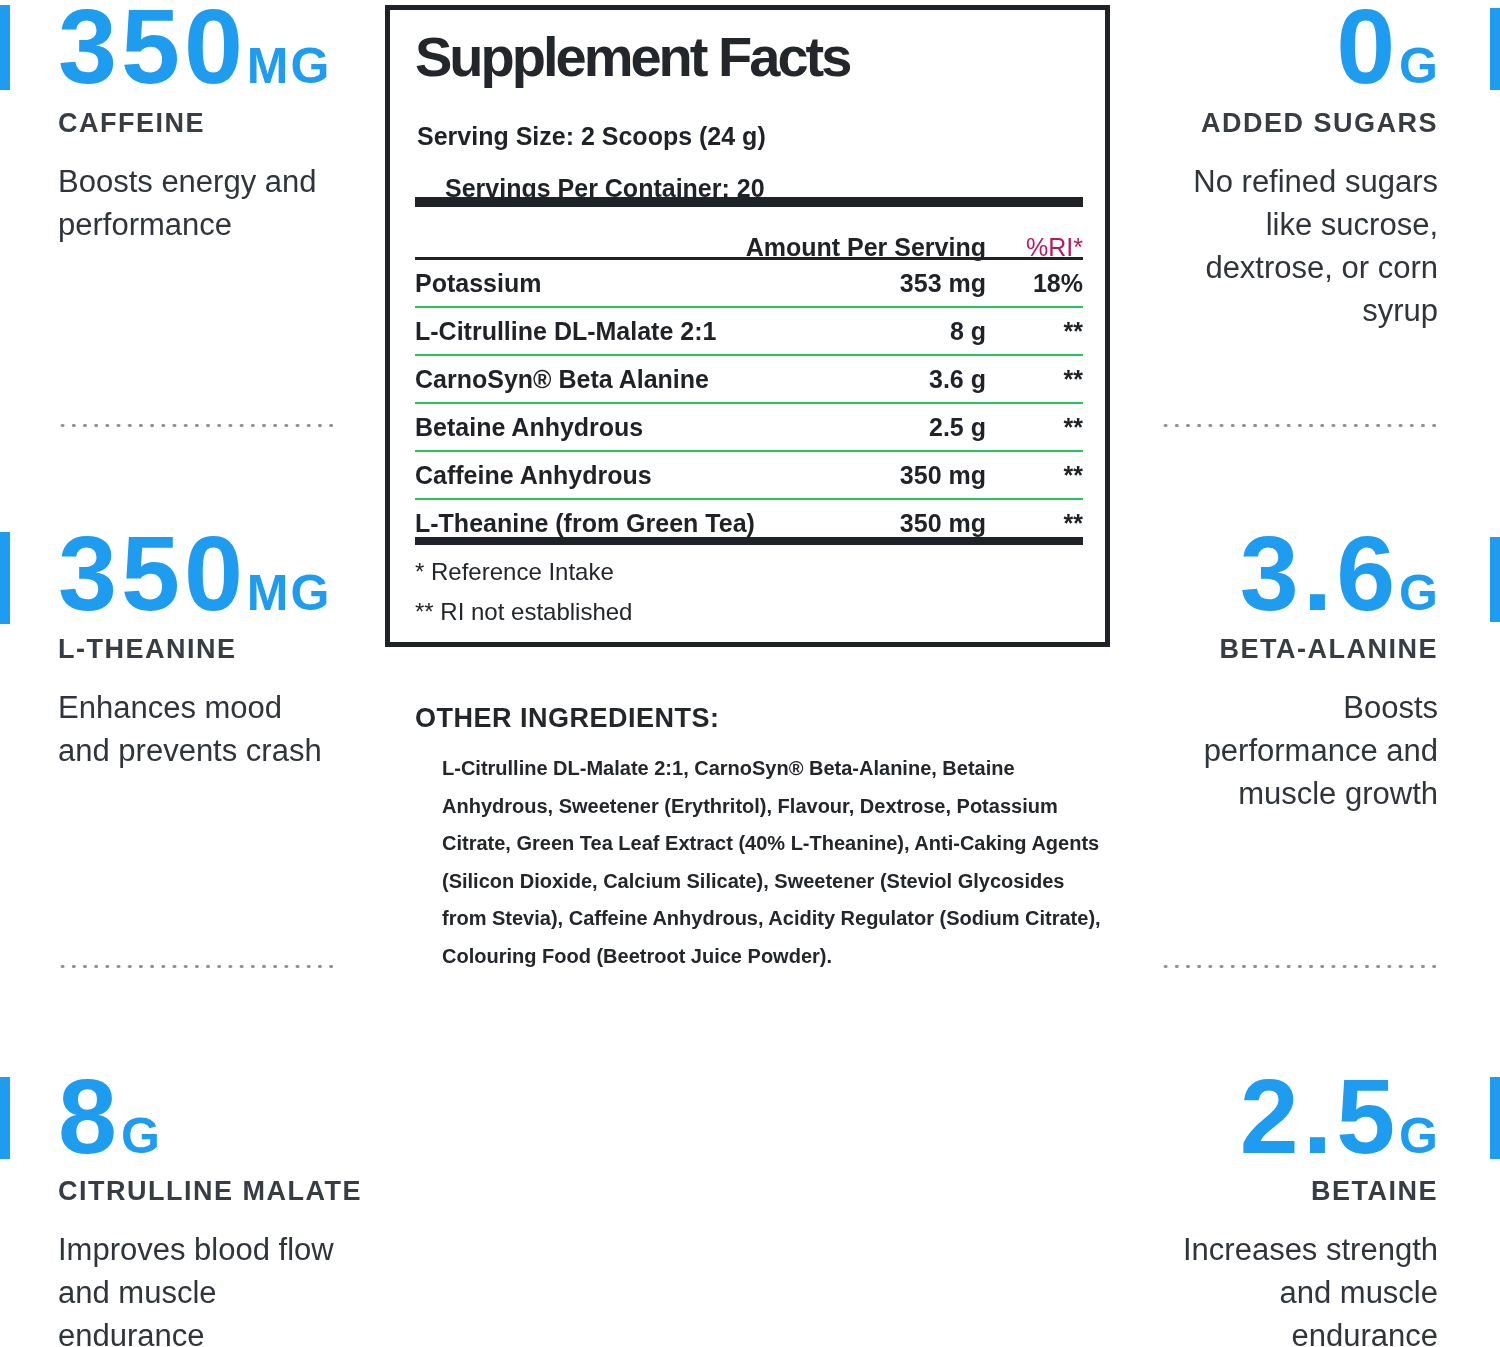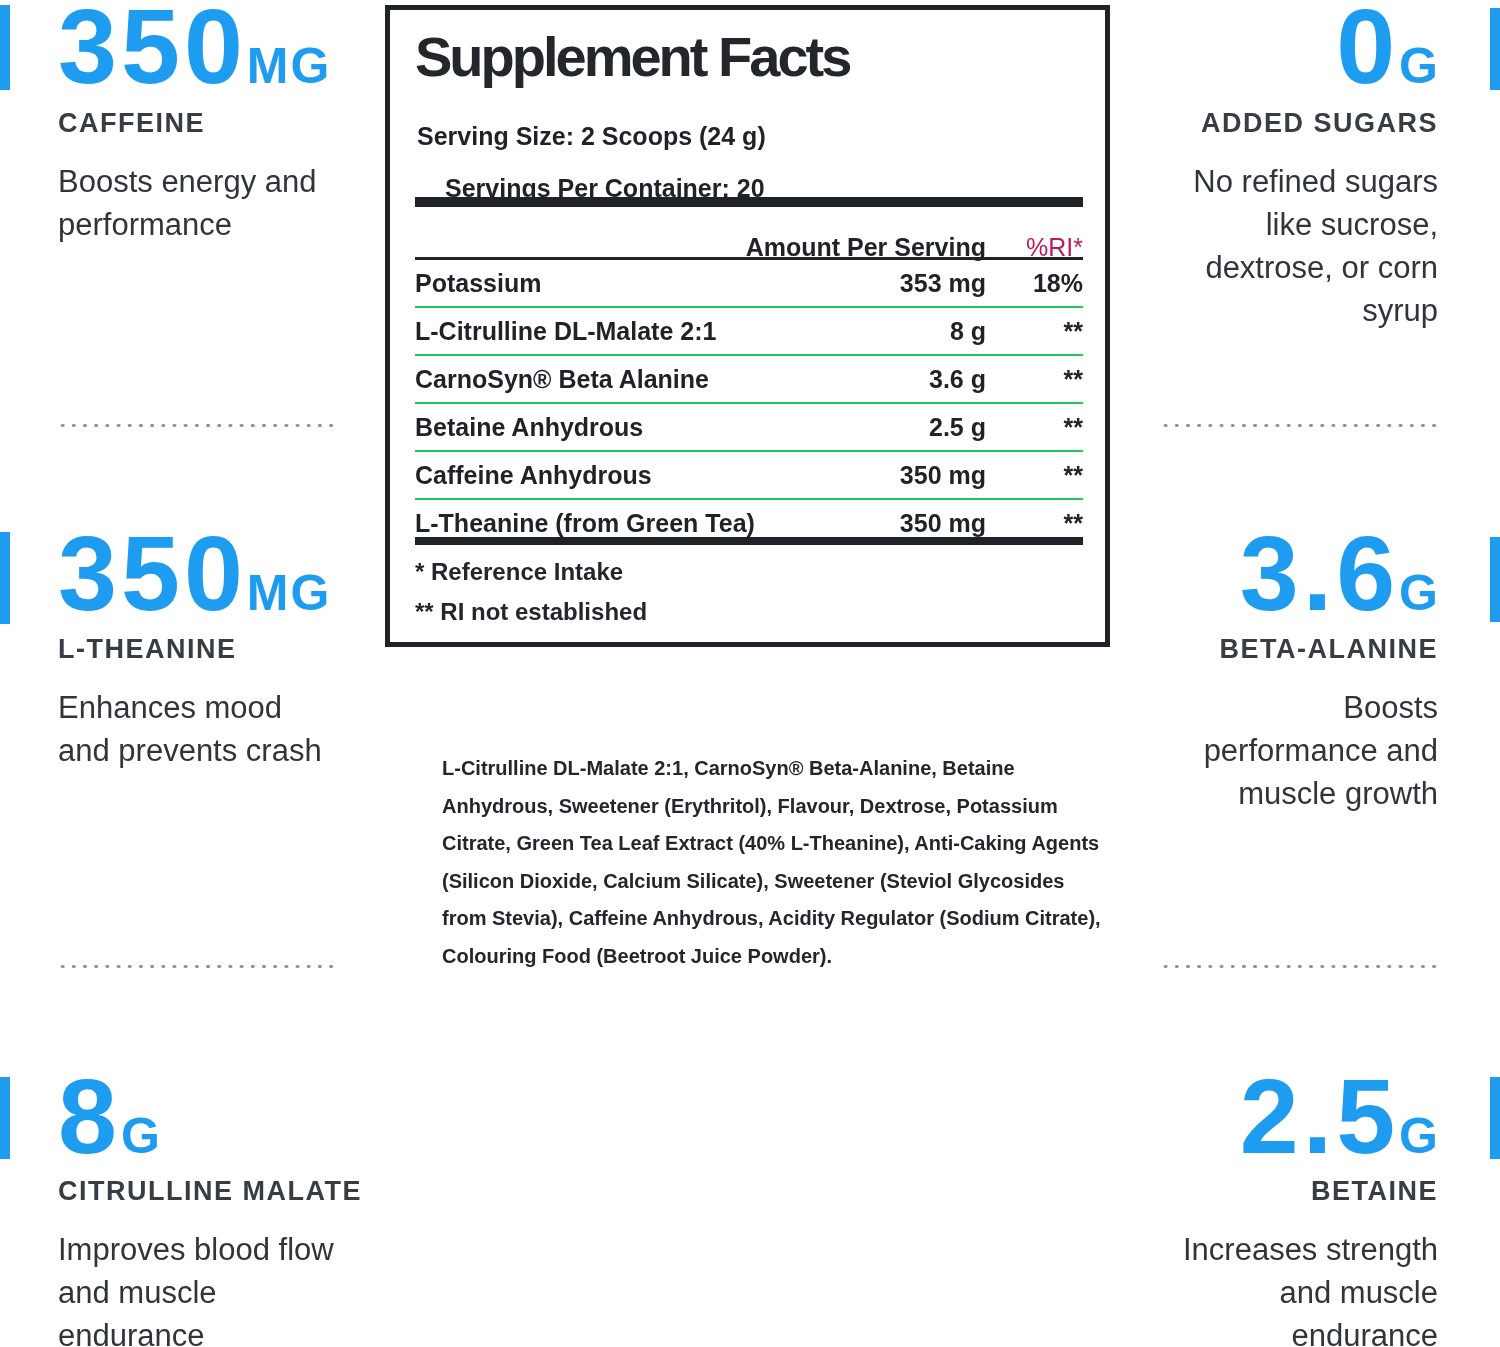--- a/index.html
+++ b/index.html
@@ -28,21 +28,21 @@
   .hdr-amount{font-size:25px;font-weight:bold;color:#1f2227;text-align:right;}
   .col-ri{width:97px;text-align:right;font-size:25px;font-weight:normal;color:#be185d;}
   .hdr-underline{position:absolute;left:25px;right:22px;top:247px;height:3px;background:#1f2227;}
   .rows{position:absolute;left:25px;right:22px;top:250px;}
   .t-row{height:46px;display:flex;align-items:center;border-bottom:2px solid #22c55e;}
   .t-row:last-child{border-bottom:none;}
   .t-label{flex:1;font-size:25px;font-weight:600;color:#1f2227;white-space:nowrap;}
   .t-amount{width:140px;text-align:right;font-size:25px;font-weight:600;color:#1f2227;white-space:nowrap;}
   .t-ri{width:97px;text-align:right;font-size:25px;font-weight:600;color:#1f2227;}
   .bar-bottom{position:absolute;left:25px;right:22px;top:527px;height:8px;background:#1f2227;}
-  .footnote{position:absolute;left:25px;font-size:24px;font-weight:700;color:#23262b;white-space:nowrap;}
+  .footnote{position:absolute;left:25px;font-size:24px;font-weight:400;color:#23262b;white-space:nowrap;}
   
   .oi-heading{position:absolute;left:415px;top:703px;font-size:27px;font-weight:bold;letter-spacing:.5px;color:#23262b;}
   .oi-text{position:absolute;left:415px;top:750px;width:672px;font-size:20px;font-weight:600;line-height:37.6px;color:#23262b;margin-left:27px;}
 </style>
 </head>
 <body>
 
 <div class="canvas">
 
   <div class="accent-bar" style="left:0;top:5px;height:85px;"></div>
@@ -141,15 +141,16 @@
         <div class="t-amount">350 mg</div>
         <div class="t-ri">**</div>
       </div>
     </div>
 
     <div class="bar-bottom"></div>
     <div class="footnote" style="top:548px;">* Reference Intake</div>
     <div class="footnote" style="top:588px;">** RI not established</div>
   </div>
 
+  <div class="oi-heading">OTHER INGREDIENTS:</div>
   <div class="oi-text">L-Citrulline DL-Malate 2:1, CarnoSyn® Beta-Alanine, Betaine Anhydrous, Sweetener (Erythritol), Flavour, Dextrose, Potassium Citrate, Green Tea Leaf Extract (40% L-Theanine), Anti-Caking Agents (Silicon Dioxide, Calcium Silicate), Sweetener (Steviol Glycosides from Stevia), Caffeine Anhydrous, Acidity Regulator (Sodium Citrate), Colouring Food (Beetroot Juice Powder).</div>
 
 </div>
 
 </body></html>

